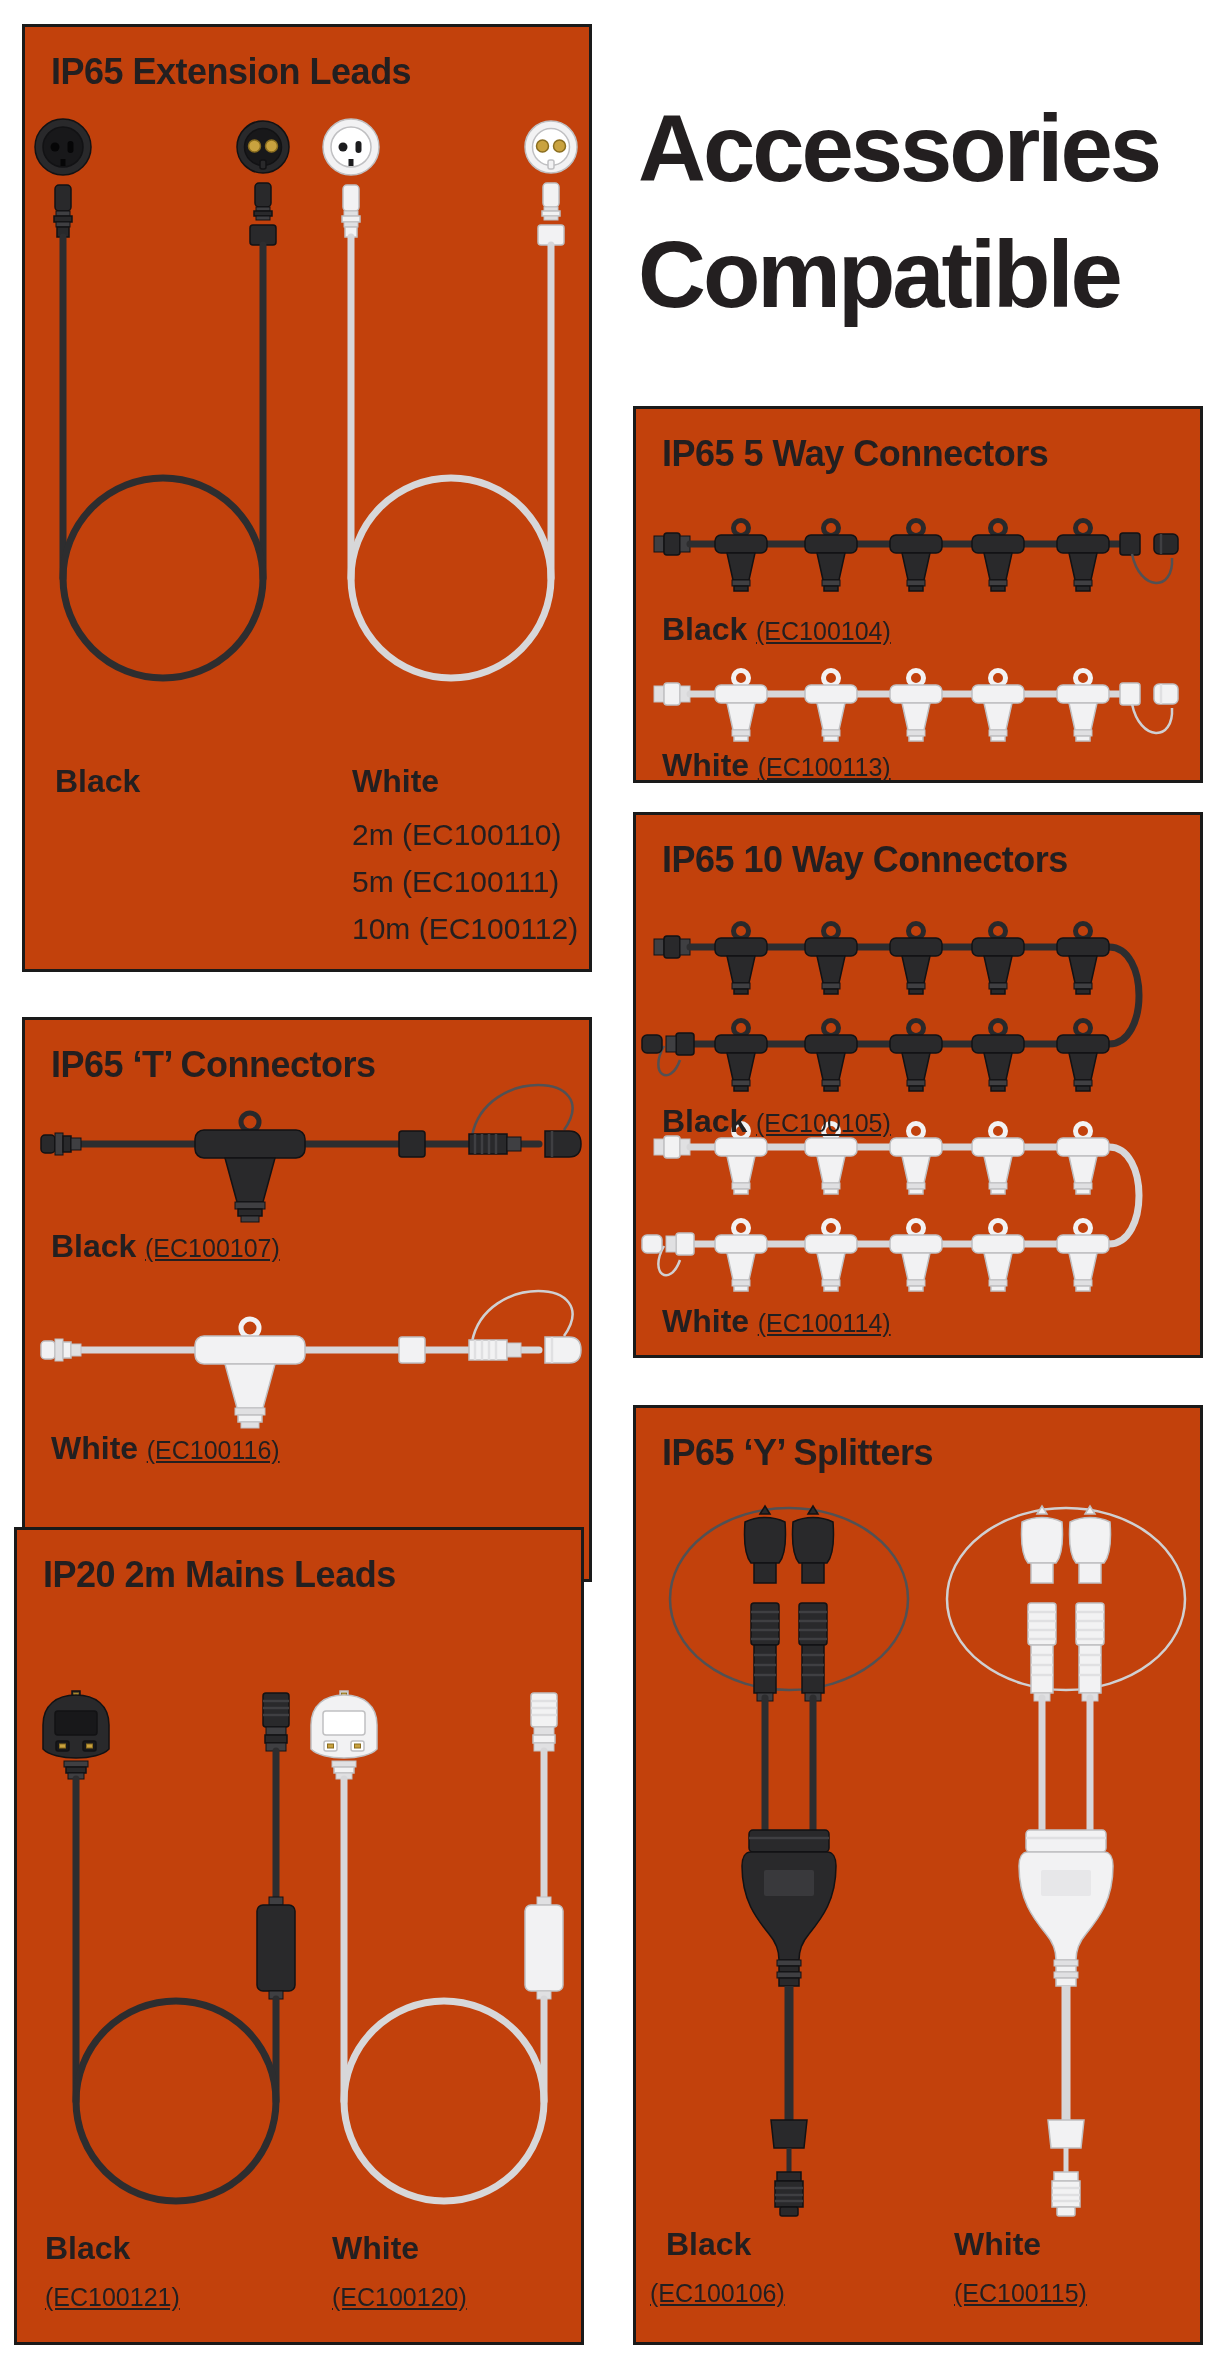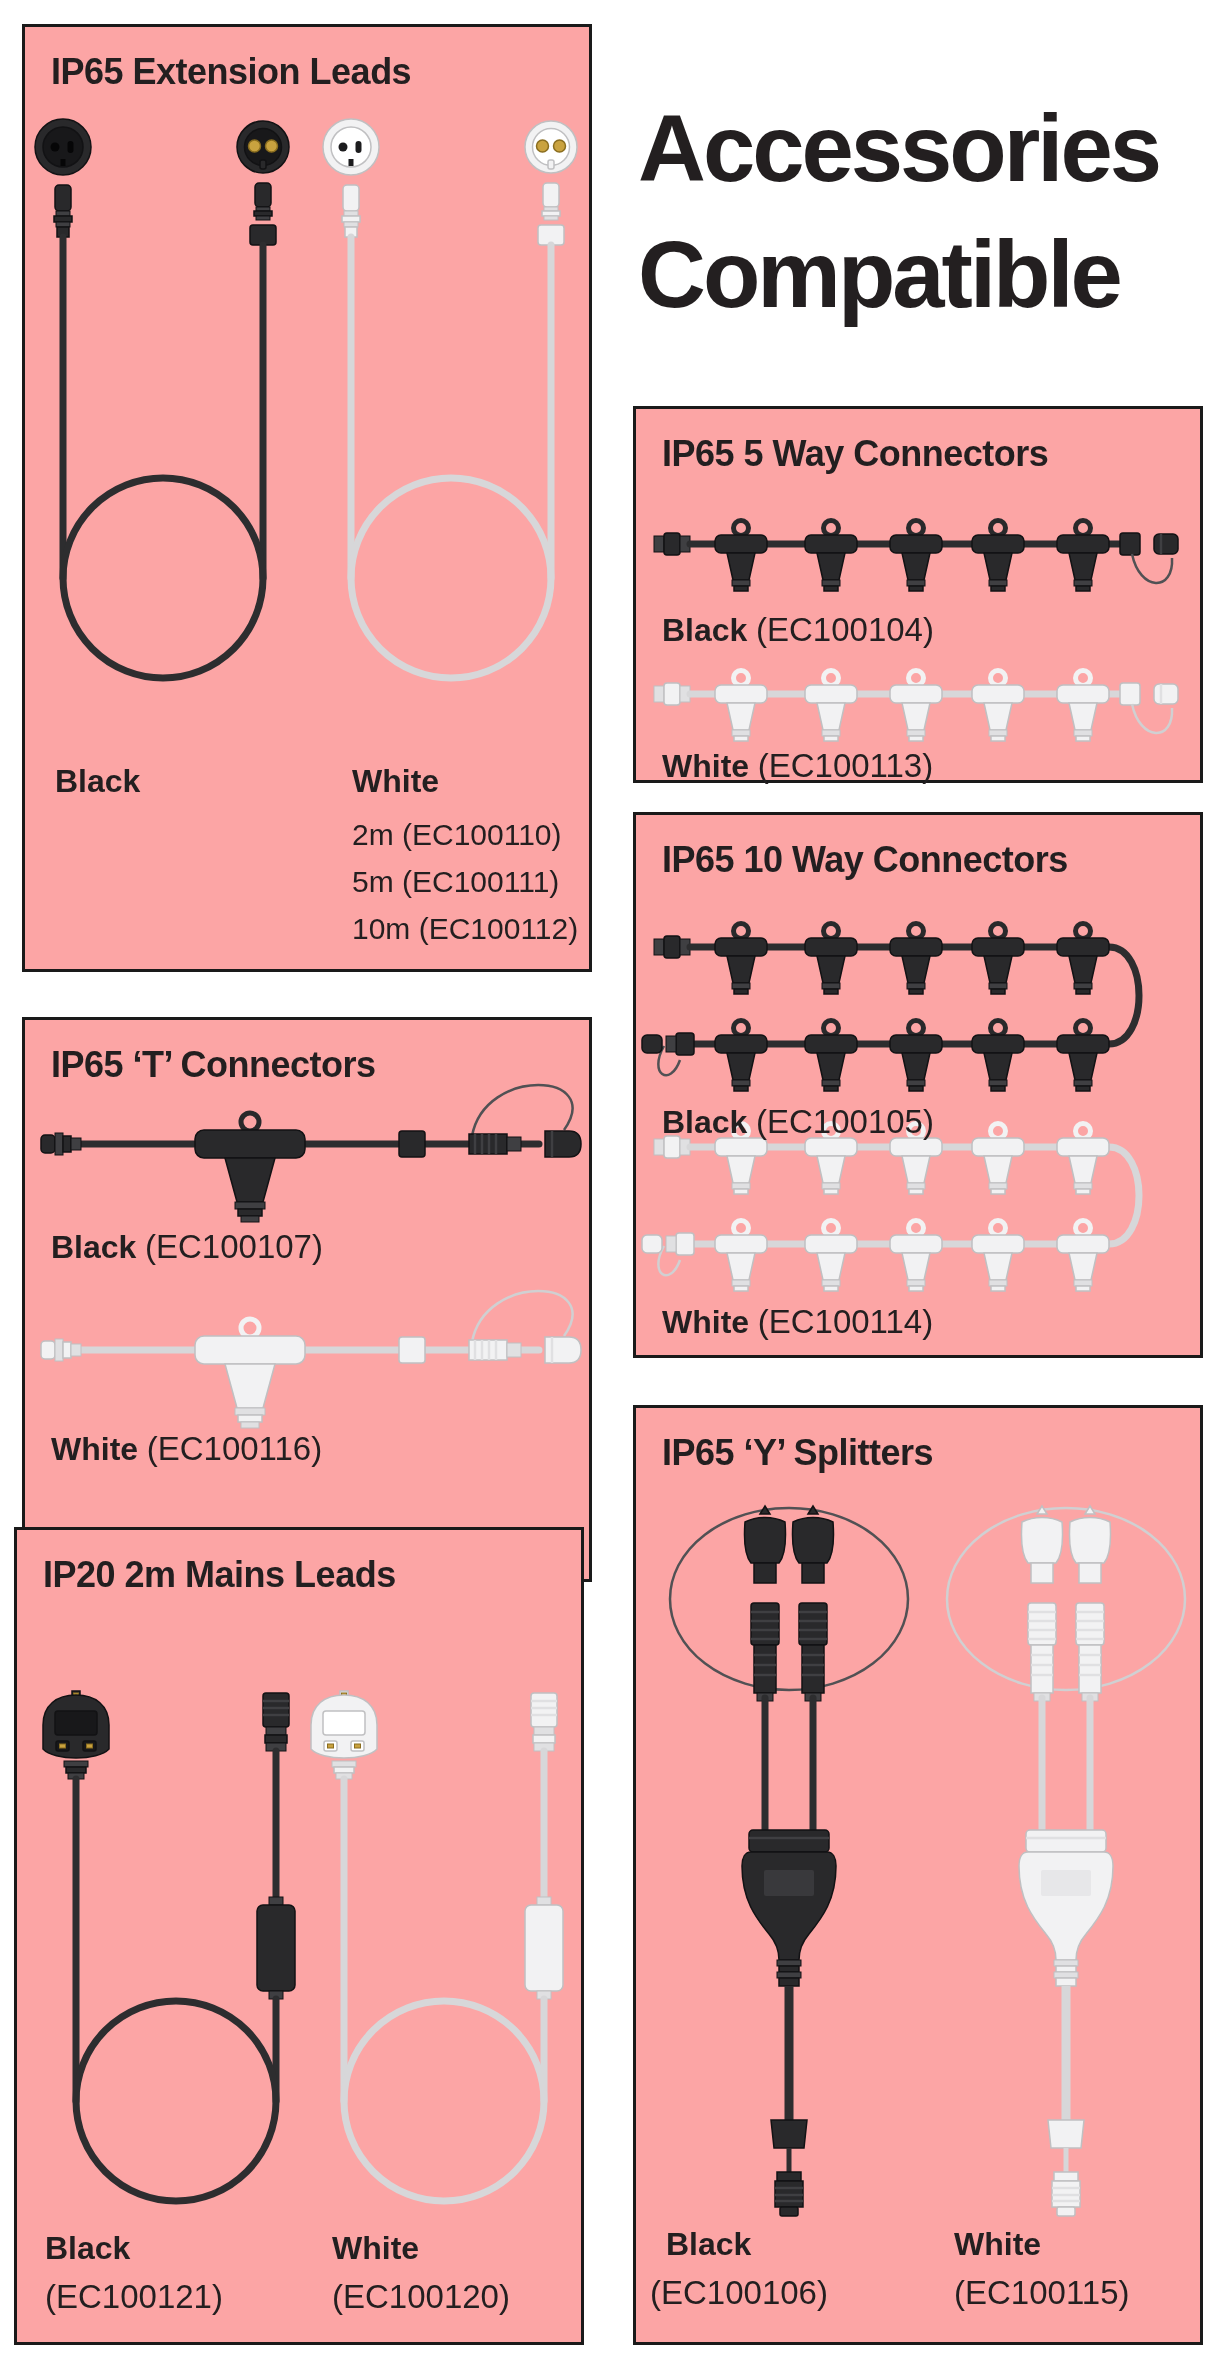--- a/index.html
+++ b/index.html
@@ -1,25 +1,25 @@
 <!DOCTYPE html>
 <html><head>
 <meta charset="utf-8">
 <style>
   html,body{margin:0;padding:0;background:#ffffff;}
   #page{position:relative;width:1218px;height:2362px;background:#ffffff;
         font-family:"Liberation Sans",sans-serif;color:#231f20;overflow:hidden;}
-  .box{position:absolute;border:3px solid #1a1a1a;background:#fca5a5;box-sizing:border-box;}
+  .box{position:absolute;border:3px solid #1a1a1a;background:#c2410c;box-sizing:border-box;}
   .box-title{position:absolute;left:26px;top:24px;font-weight:700;font-size:36px;
              letter-spacing:-0.5px;color:#231f20;white-space:nowrap;}
   .main-title{position:absolute;left:638px;top:86px;font-weight:700;font-size:94px;
               line-height:126px;letter-spacing:-3px;color:#231f20;}
   .vline{position:absolute;white-space:nowrap;color:#231f20;font-size:31px;}
   .vn{font-weight:700;font-size:32px;}
-  .vc{font-size:33px;}
+  .vc{font-size:25px;text-decoration:underline;}
   .colhead{position:absolute;font-weight:700;font-size:32px;color:#231f20;white-space:nowrap;}
   .codes{position:absolute;font-size:30px;line-height:47px;color:#231f20;white-space:nowrap;}
   .illus{position:absolute;left:0;}
   
   .dark{--part:#29292b;--edge:#121214;--inner:#18181a;--hole:#060607;--cable:#2d2d2f;
         --wire:#515154;--rib:#3f3f42;--labelfill:#39393c;}
   .light{--part:#f2f2f3;--edge:#c0c0c2;--inner:#ffffff;--hole:#1c1c1e;--cable:#d7d7d9;
          --wire:#d0d0d2;--rib:#e0e0e2;--labelfill:#e7e7e9;}
   .part{fill:var(--part);stroke:var(--edge);stroke-width:1.5;}
   .ribd{fill:var(--rib);stroke:var(--edge);stroke-width:1;}

